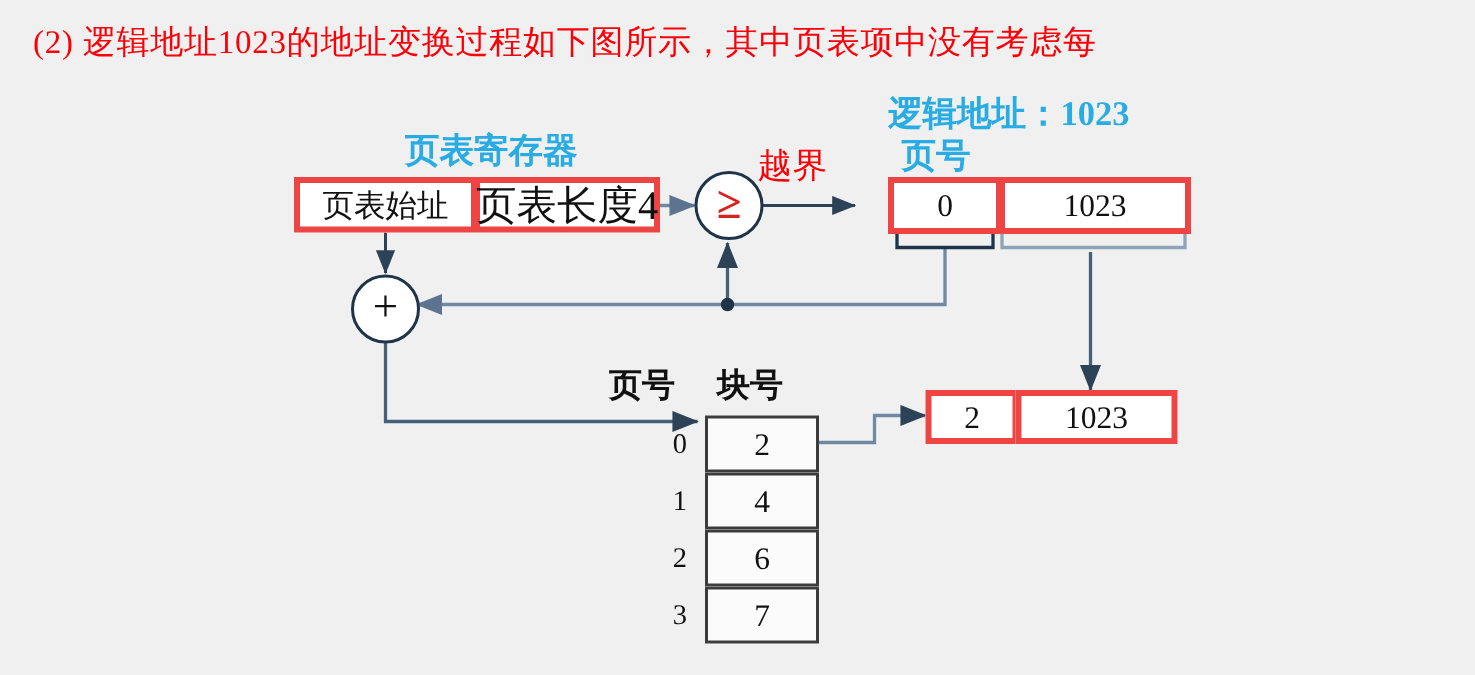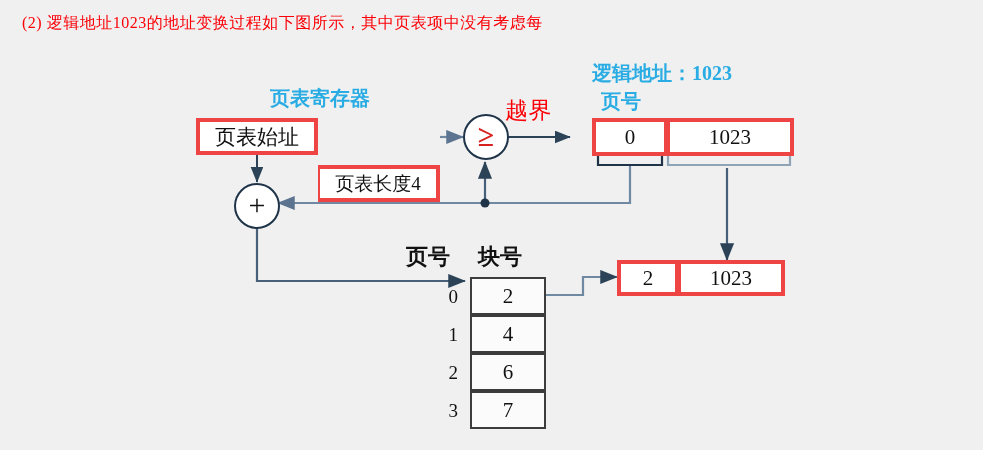--- a/index.html
+++ b/index.html
@@ -10,33 +10,33 @@
     overflow:hidden;
     position:relative;
   }
   #stage{position:absolute;left:0;top:0;width:983px;height:450px;}
 
   
   .qtext{
     position:absolute;
     color:#fb0007;
     font-family:"Liberation Serif","DejaVu Serif",serif;
-    font-size:16px;
+    font-size:22px;
     letter-spacing:0.5px;
     white-space:nowrap;
   }
   #q-line1{left:22px;top:13px;}
   #q-line2{left:22px;top:55px;}
 
   
   .cyan{
     position:absolute;
     color:#29ace3;
     font-family:"Liberation Serif","DejaVu Serif",serif;
-    font-size:20px;
+    font-size:23px;
     white-space:nowrap;
     font-weight:600;
   }
 
   
   .box{
     position:absolute;
     box-sizing:border-box;
     border:4px solid #ef4444;
     background:#ffffff;
@@ -133,21 +133,21 @@
 
   <div class="cyan" style="left:601px;top:88px;">页号</div>
 
 
 
   <div class="qtext" style="left:505px;top:95px;font-size:23px;">越界</div>
 
   <div class="box" style="left:196px;top:118px;width:122px;height:37px;font-size:21px;">
     <span>页表始址</span>
   </div>
-  <div class="box" style="left:318px;top:118px;width:122px;height:37px;font-size:19px;border-left-width:2px;margin-top:47px;">
+  <div class="box" style="left:318px;top:118px;width:122px;height:37px;font-size:27px;border-left-width:2px;">
     <span>页表长度4</span>
   </div>
 
   <div class="circ" style="left:463px;top:114px;width:46px;height:46px;">
     <span class="ge">≥</span>
   </div>
 
   <div class="circ" style="left:234px;top:183px;width:46px;height:46px;">
     <span class="plus">+</span>
   </div>

